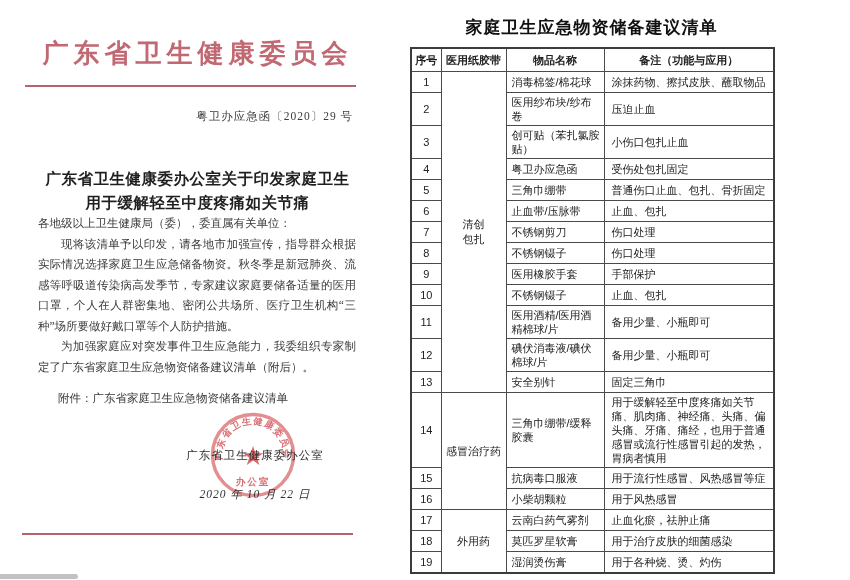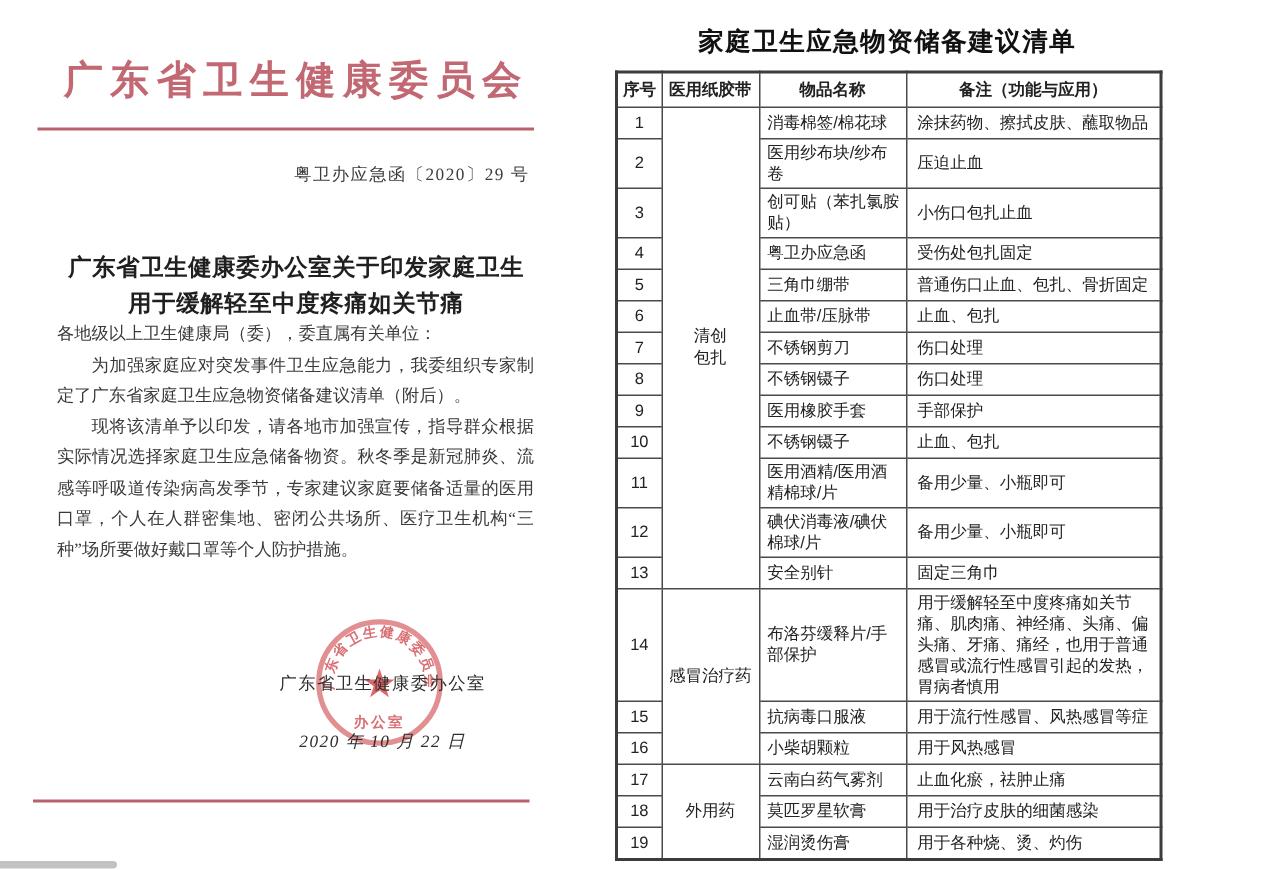--- a/index.html
+++ b/index.html
@@ -72,24 +72,25 @@
     <div class="red-rule-top"></div>
     <div class="doc-number">粤卫办应急函〔2020〕29 号</div>
 
     <div class="doc-title">
       <div>广东省卫生健康委办公室关于印发家庭卫生</div>
       <div>用于缓解轻至中度疼痛如关节痛</div>
     </div>
 
     <div class="doc-body">
       <p class="salutation">各地级以上卫生健康局（委），委直属有关单位：</p>
+      <p>现将该清单予以印发，请各地市加强宣传，指导群众根据实际情况选择家庭卫生应急储备物资。秋冬季是新冠肺炎、流感等呼吸道传染病高发季节，专家建议家庭要储备适量的医用口罩，个人在人群密集地、密闭公共场所、医疗卫生机构“三种”场所要做好戴口罩等个人防护措施。</p>
       <p>为加强家庭应对突发事件卫生应急能力，我委组织专家制定了广东省家庭卫生应急物资储备建议清单（附后）。</p>
-      <p>现将该清单予以印发，请各地市加强宣传，指导群众根据实际情况选择家庭卫生应急储备物资。秋冬季是新冠肺炎、流感等呼吸道传染病高发季节，专家建议家庭要储备适量的医用口罩，个人在人群密集地、密闭公共场所、医疗卫生机构“三种”场所要做好戴口罩等个人防护措施。</p>
     </div>
 
+    <div class="attachment">附件：广东省家庭卫生应急物资储备建议清单</div>
 
     <svg class="seal" viewBox="0 0 100 100" xmlns="http://www.w3.org/2000/svg">
       <circle cx="50" cy="50" r="46" fill="none" stroke="#dd7c80" stroke-width="4"></circle>
       <path id="sealArc" d="M 18.3 64.8 A 35 35 0 1 1 81.7 64.8" fill="none"></path>
       <text font-size="10.5" fill="#d2575c" letter-spacing="1.6" font-weight="bold">
         <textPath href="#sealArc" startOffset="50%" text-anchor="middle">广东省卫生健康委员会</textPath>
       </text>
       <text x="50" y="61" font-size="30" text-anchor="middle" fill="#d84f52">★</text>
       <text x="50" y="84" font-size="11" text-anchor="middle" fill="#d2575c" letter-spacing="2" font-weight="bold">办公室</text>
     </svg>
@@ -182,21 +183,21 @@
           <td class="c-note">备用少量、小瓶即可</td>
         </tr>
         <tr class="h1">
           <td class="c-no">13</td>
           <td class="c-name">安全别针</td>
           <td class="c-note">固定三角巾</td>
         </tr>
         <tr class="h4">
           <td class="c-no">14</td>
           <td class="c-cat" rowspan="3"><span class="catspan">感冒治疗药</span></td>
-          <td class="c-name">布洛芬缓释片/手部保护</td>
+          <td class="c-name">三角巾绷带/缓释胶囊</td>
           <td class="c-note">用于缓解轻至中度疼痛如关节痛、肌肉痛、神经痛、头痛、偏头痛、牙痛、痛经，也用于普通感冒或流行性感冒引起的发热，胃病者慎用</td>
         </tr>
         <tr class="h1">
           <td class="c-no">15</td>
           <td class="c-name">抗病毒口服液</td>
           <td class="c-note">用于流行性感冒、风热感冒等症</td>
         </tr>
         <tr class="h1">
           <td class="c-no">16</td>
           <td class="c-name">小柴胡颗粒</td>

